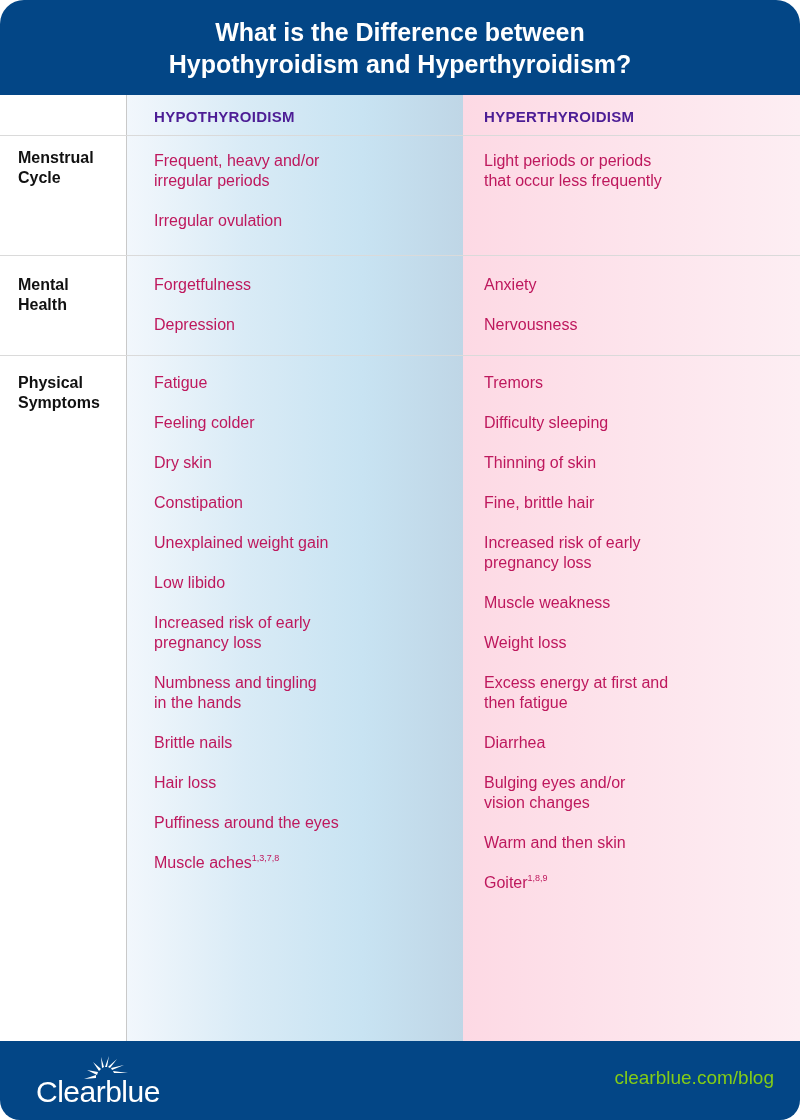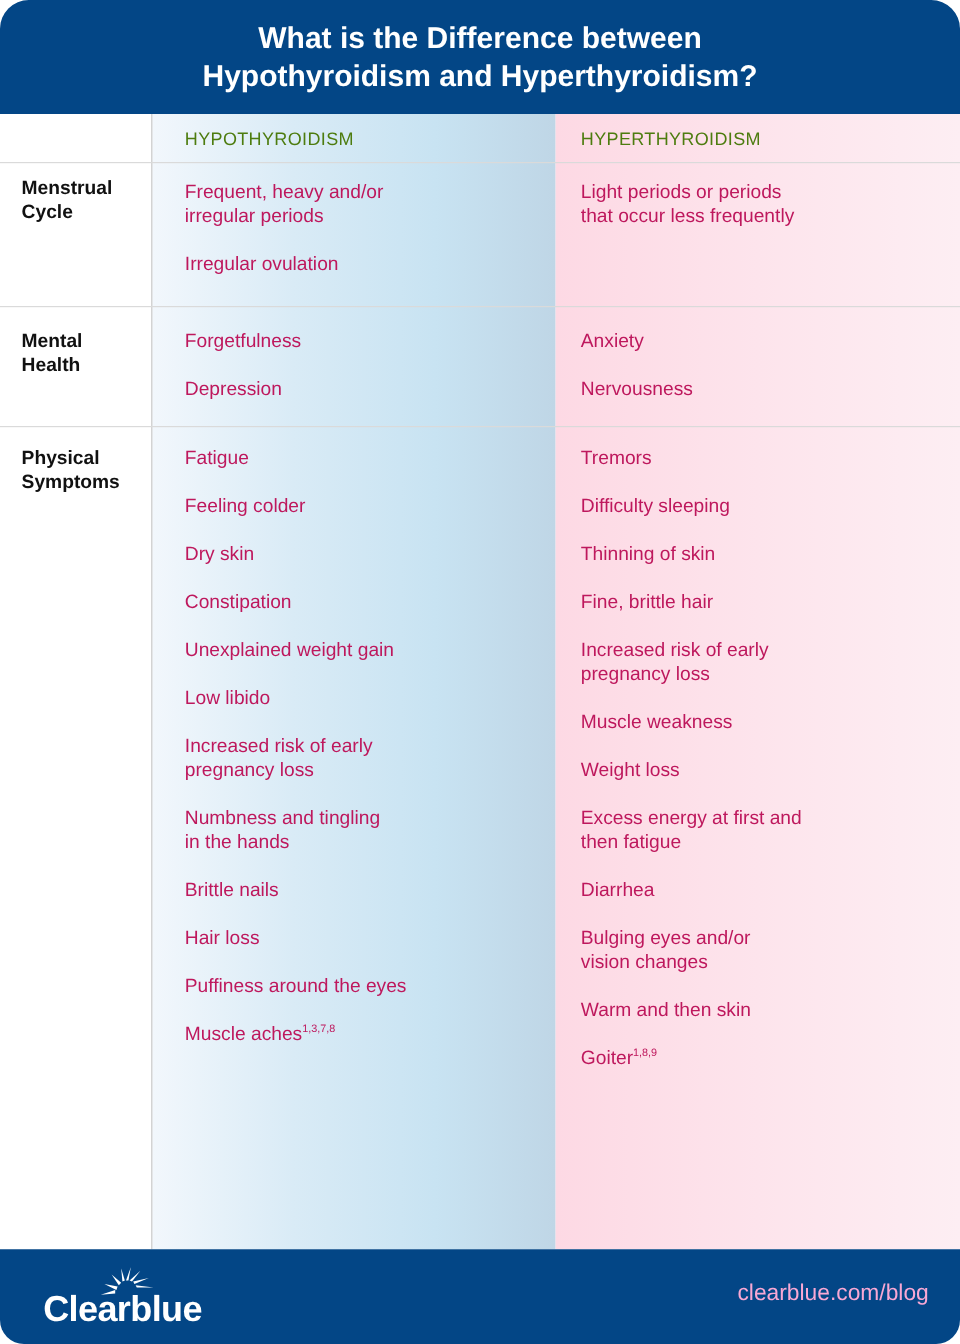--- a/index.html
+++ b/index.html
@@ -22,42 +22,42 @@
   .col-bg-hyper {
     position: absolute; left: 463px; top: 95px; width: 337px; height: 946px;
     background: linear-gradient(to right, #fdd9e4 0%, #fde4ec 50%, #fdeef3 100%);
   }
   .vline {
     position: absolute; left: 126px; top: 95px; width: 1px; height: 946px; background: #c9c9c9;
   }
   .hline { position: absolute; left: 0; width: 800px; height: 1px; background: #dadada; }
 
   .col-head {
-    position: absolute; top: 108px; font-size: 15px; font-weight: normal; letter-spacing: 0.3px; color: #4d7c0f;
+    position: absolute; top: 108px; font-size: 15px; font-weight: bold; letter-spacing: 0.3px; color: #4c1d95;
   }
   .row-label {
     position: absolute; left: 18px; font-size: 16px; font-weight: bold; line-height: 20px; color: #111;
   }
   .cell { position: absolute; font-size: 16px; line-height: 20px; color: #be185d; }
   .cell .item { margin-bottom: 20px; white-space: pre-line; }
   .cell .item:last-child { margin-bottom: 0; }
   .cell sup { font-size: 9px; vertical-align: 7px; line-height: 0; margin-top: 38px; }
 
   .footer {
     position: absolute; left: 0; top: 1041px; width: 800px; height: 79px;
     background: #034686; border-radius: 0 0 20px 20px;
   }
   .logo { position: absolute; left: 36px; top: 14px; width: 160px; height: 56px; }
   .logo-text {
-    position: absolute; left: 0; bottom: 2px; color: #fff; font-weight: bold; font-size: 30px;
+    position: absolute; left: 0; bottom: 2px; color: #fff; font-weight: normal; font-size: 30px;
     letter-spacing: -0.5px;
   }
   .logo-rays { position: absolute; left: 46px; top: 0; }
   .footer-url {
-    position: absolute; right: 26px; top: 26px; color: #f9a8d4; font-size: 19px;
+    position: absolute; right: 26px; top: 26px; color: #84cc16; font-size: 19px;
   }
 </style>
 </head>
 <body>
 
 <div class="header">
   <div class="header-line">What is the Difference between</div>
   <div class="header-line">Hypothyroidism and Hyperthyroidism?</div>
 </div>
 

